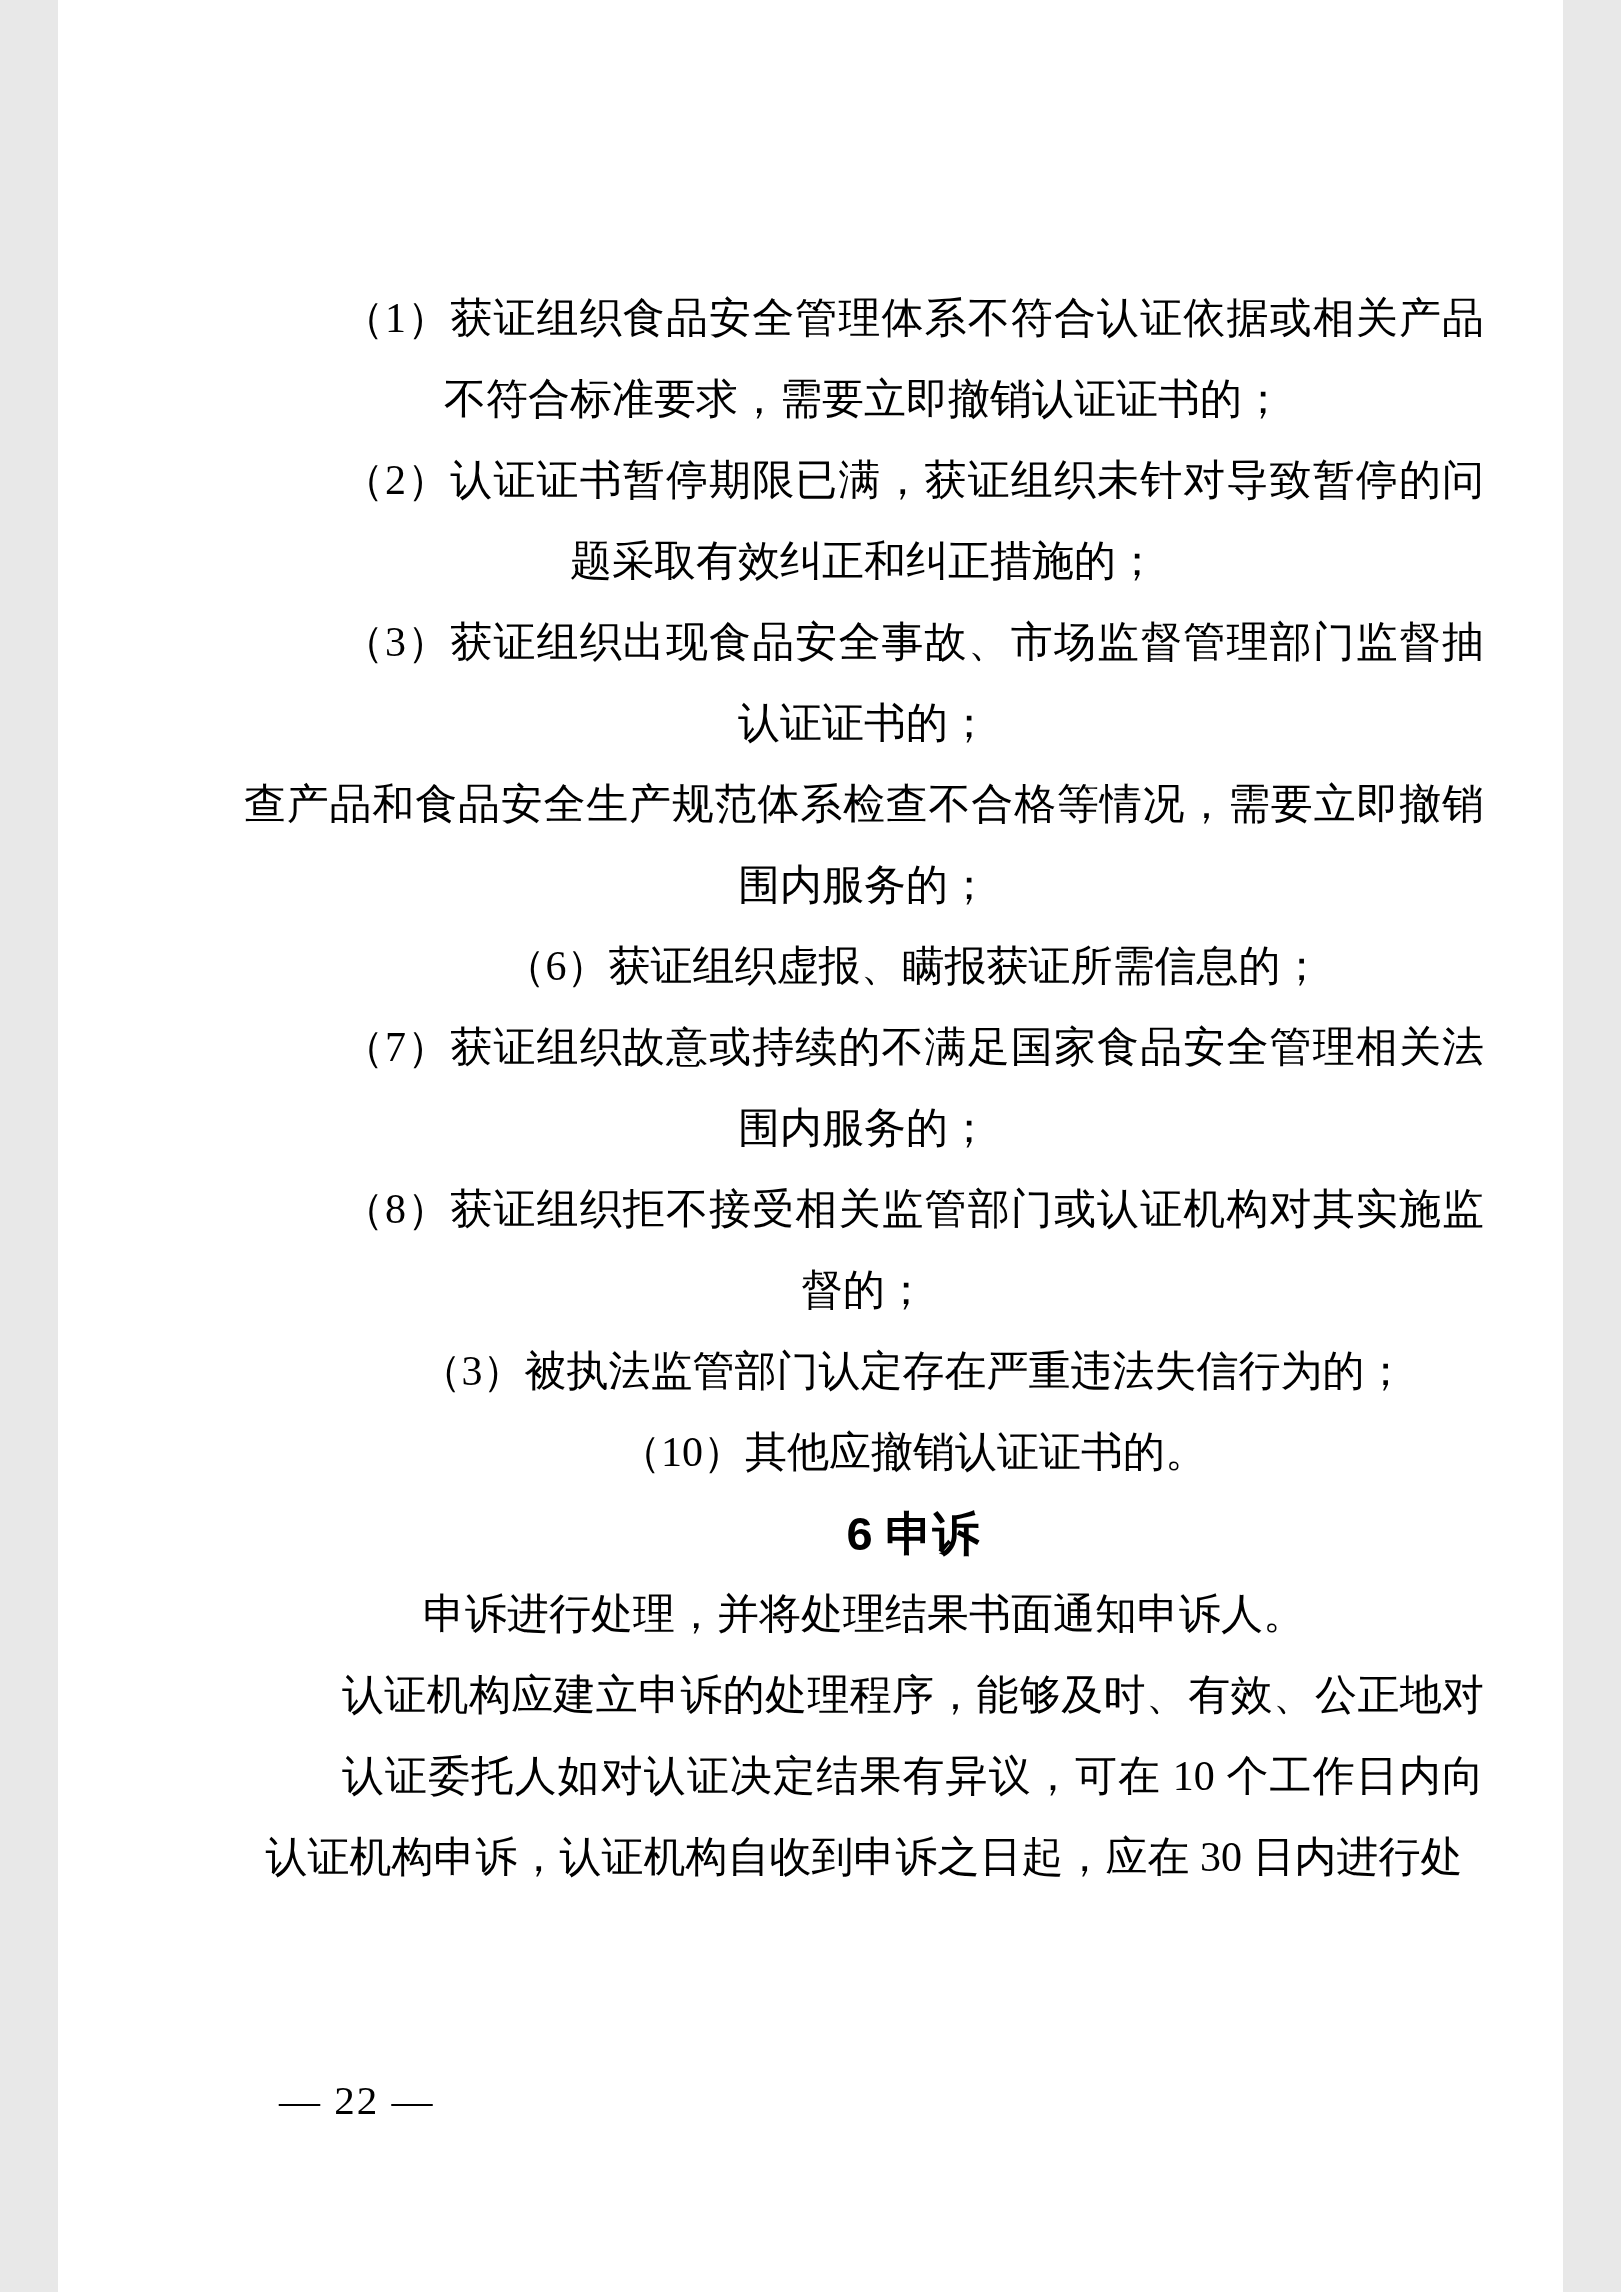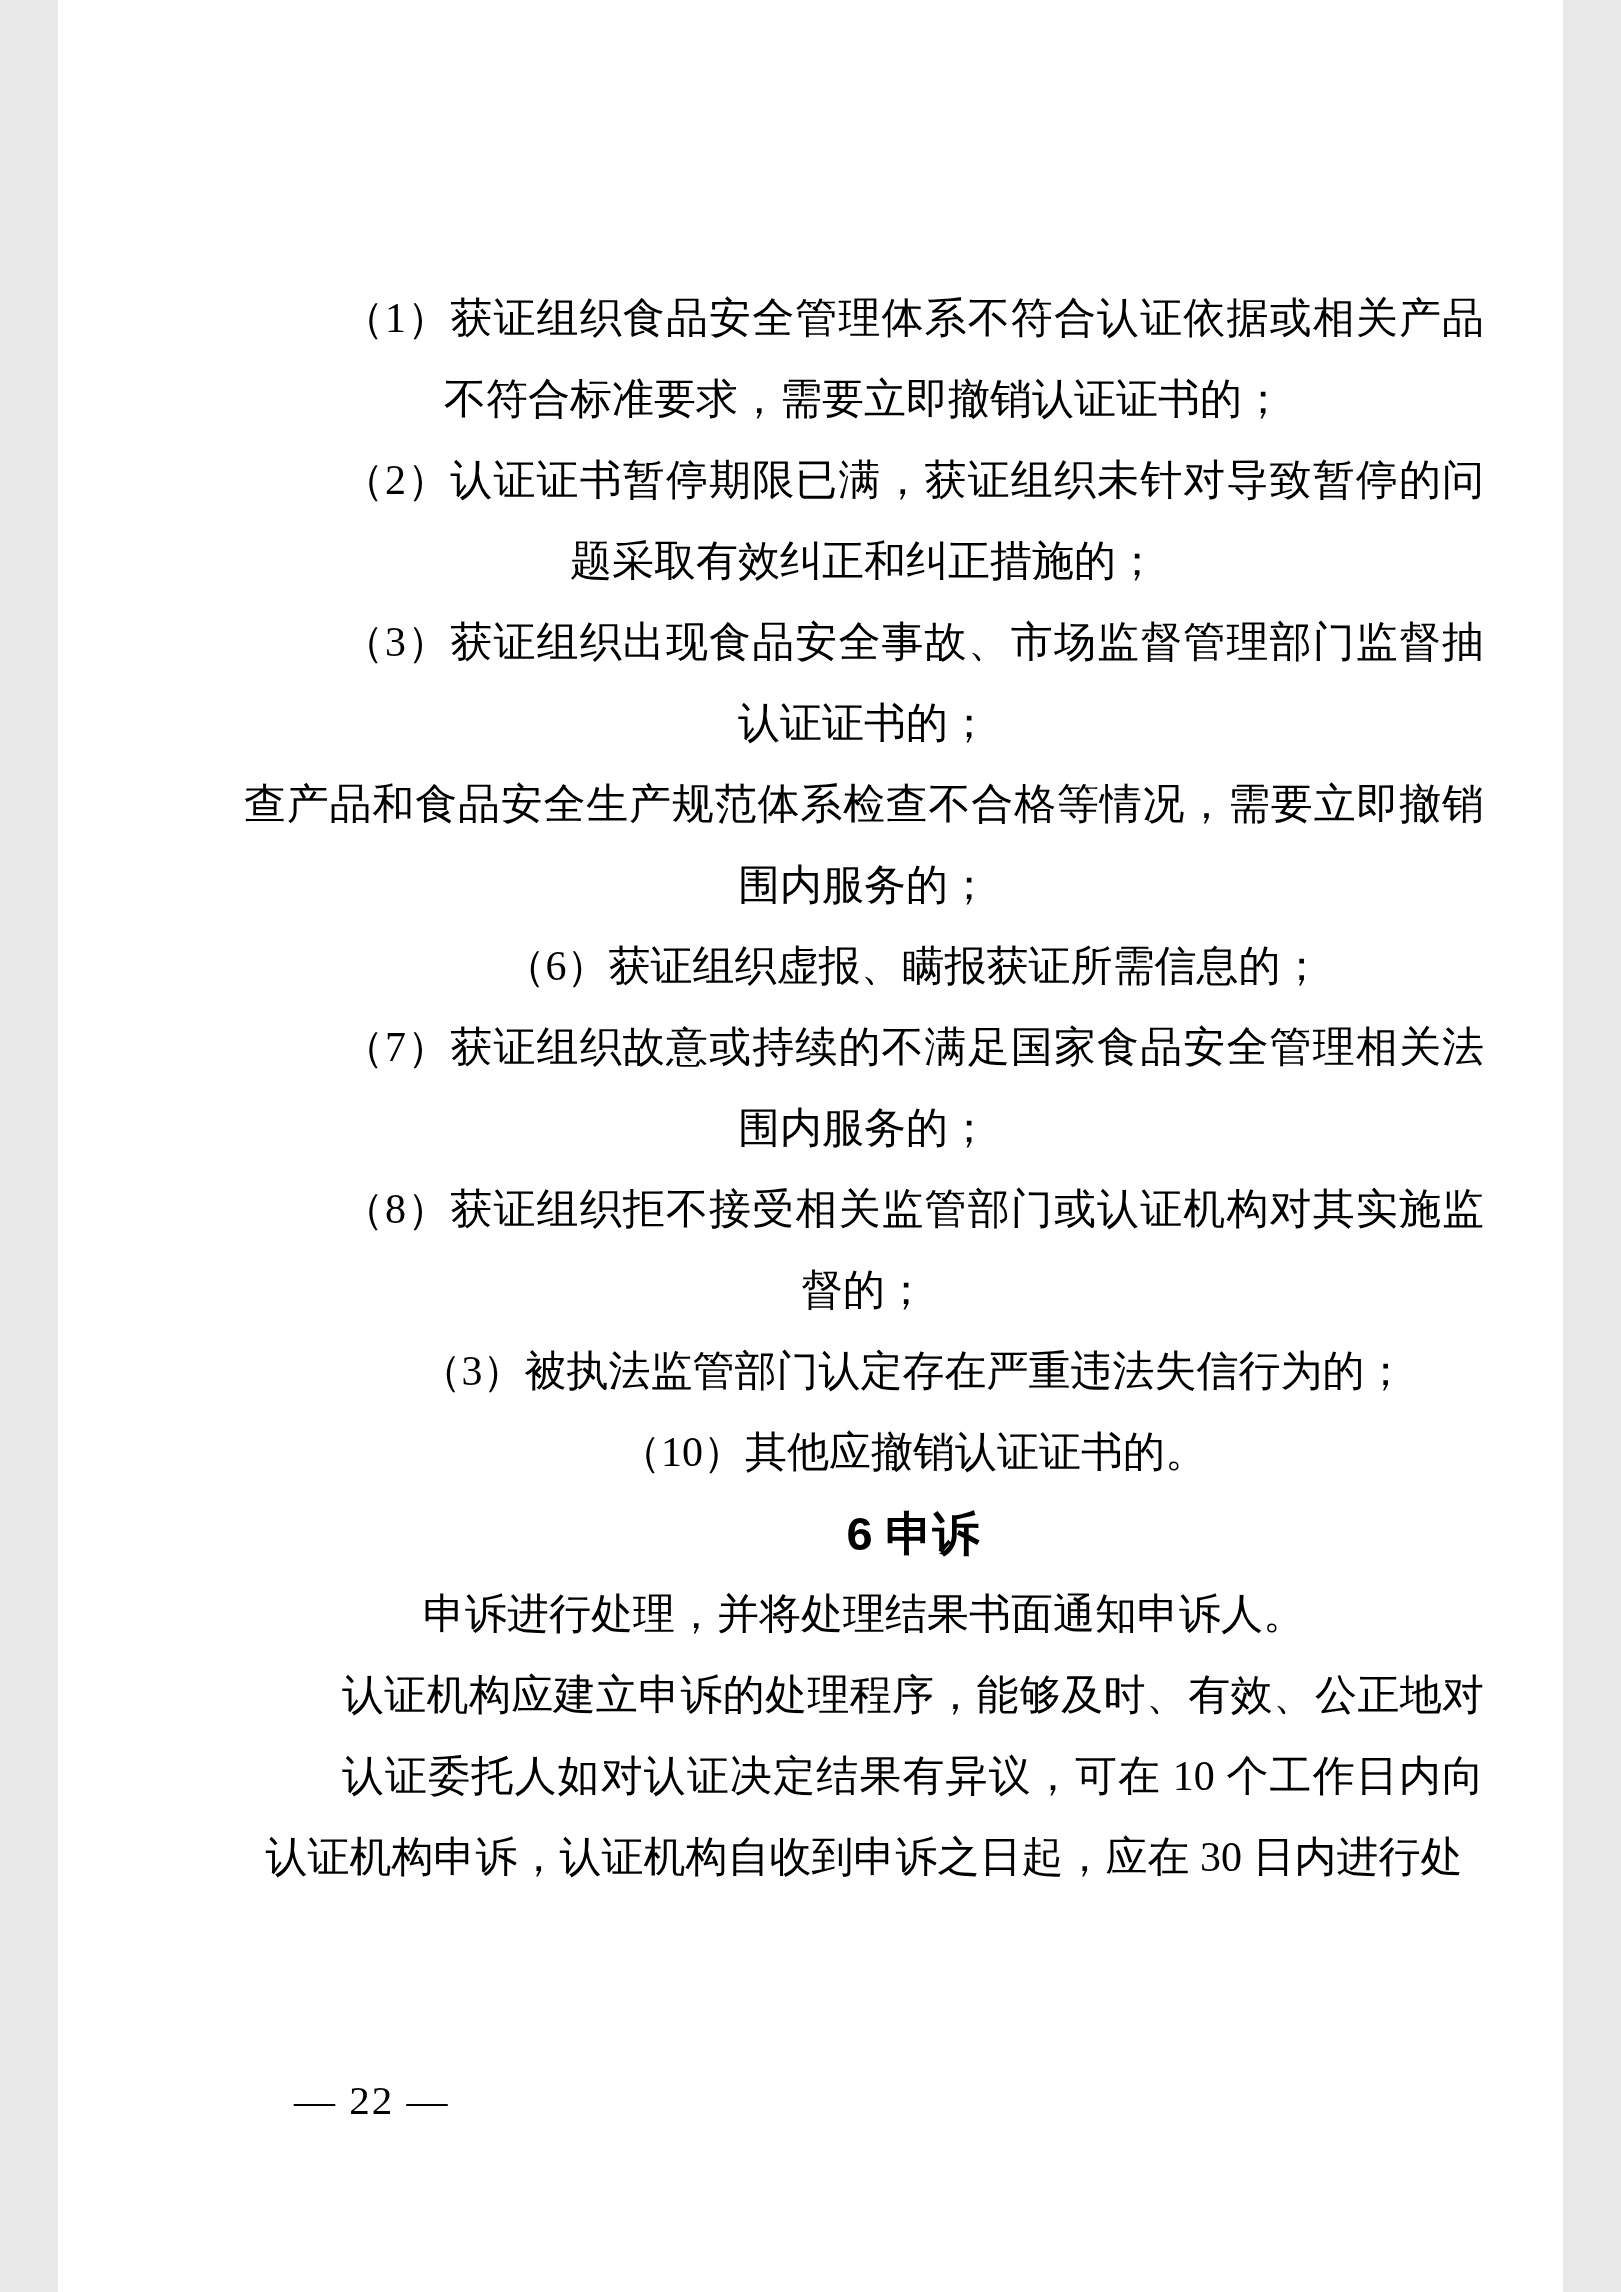--- a/index.html
+++ b/index.html
@@ -40,21 +40,21 @@
   }
   
   .line.first { text-indent: 98px; }
   .para.heading .line {
     font-family: "Liberation Sans", "DejaVu Sans", sans-serif;
     font-weight: 700;
     font-size: 47px;
   }
   .page-number {
     position: absolute;
-    left: 236px;
+    left: 221px;
     top: 2070px;
     height: 61px;
     line-height: 61px;
     font-size: 41px;
     font-family: "Liberation Serif", "DejaVu Serif", serif;
     color: #000000;
     letter-spacing: 2px;
   }
 </style>
 </head>

